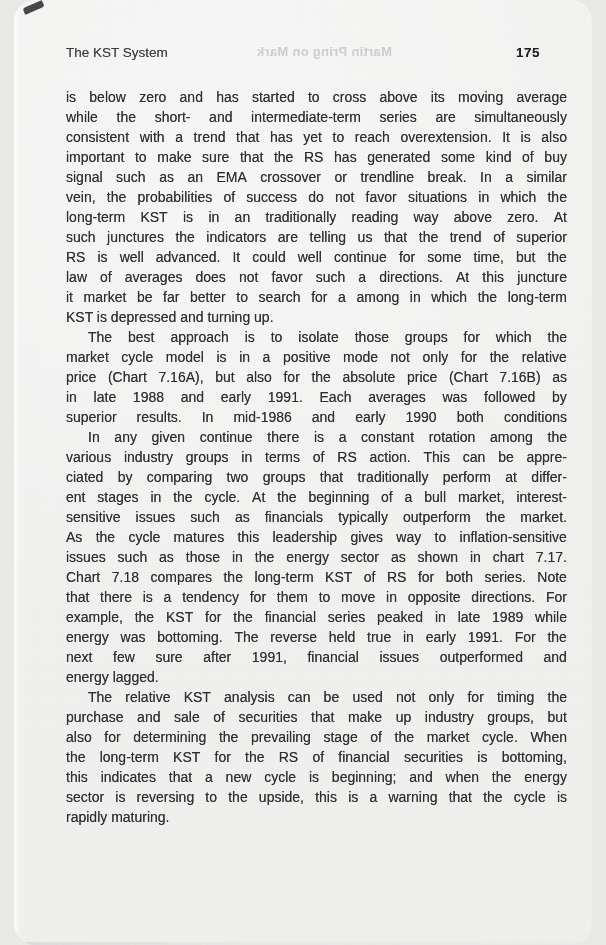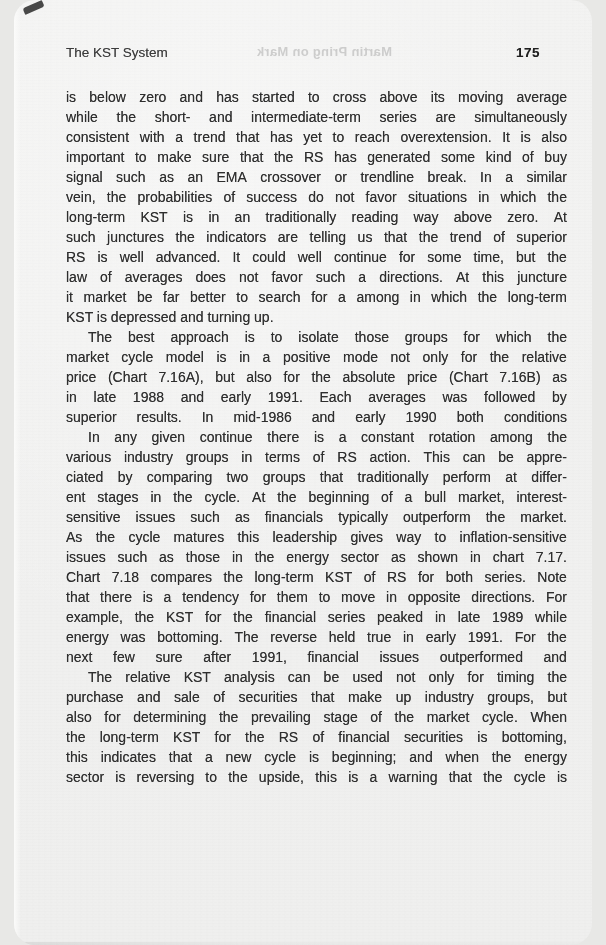--- a/index.html
+++ b/index.html
@@ -499,20 +499,21 @@
           <span>next</span>
           <span>few</span>
           <span>sure</span>
           <span>after</span>
           <span>1991,</span>
           <span>financial</span>
           <span>issues</span>
           <span>outperformed</span>
           <span>and</span>
         </div>
+        <div class="line last">energy lagged.</div>
       </div>
       <div>
         <div class="line just indent">
           <span>The</span>
           <span>relative</span>
           <span>KST</span>
           <span>analysis</span>
           <span>can</span>
           <span>be</span>
           <span>used</span>
@@ -584,17 +585,18 @@
           <span>upside,</span>
           <span>this</span>
           <span>is</span>
           <span>a</span>
           <span>warning</span>
           <span>that</span>
           <span>the</span>
           <span>cycle</span>
           <span>is</span>
         </div>
+        <div class="line last">rapidly maturing.</div>
       </div>
     </div>
 
   <div class="bottom-edge"></div>
 </div>
 
 </body></html>

